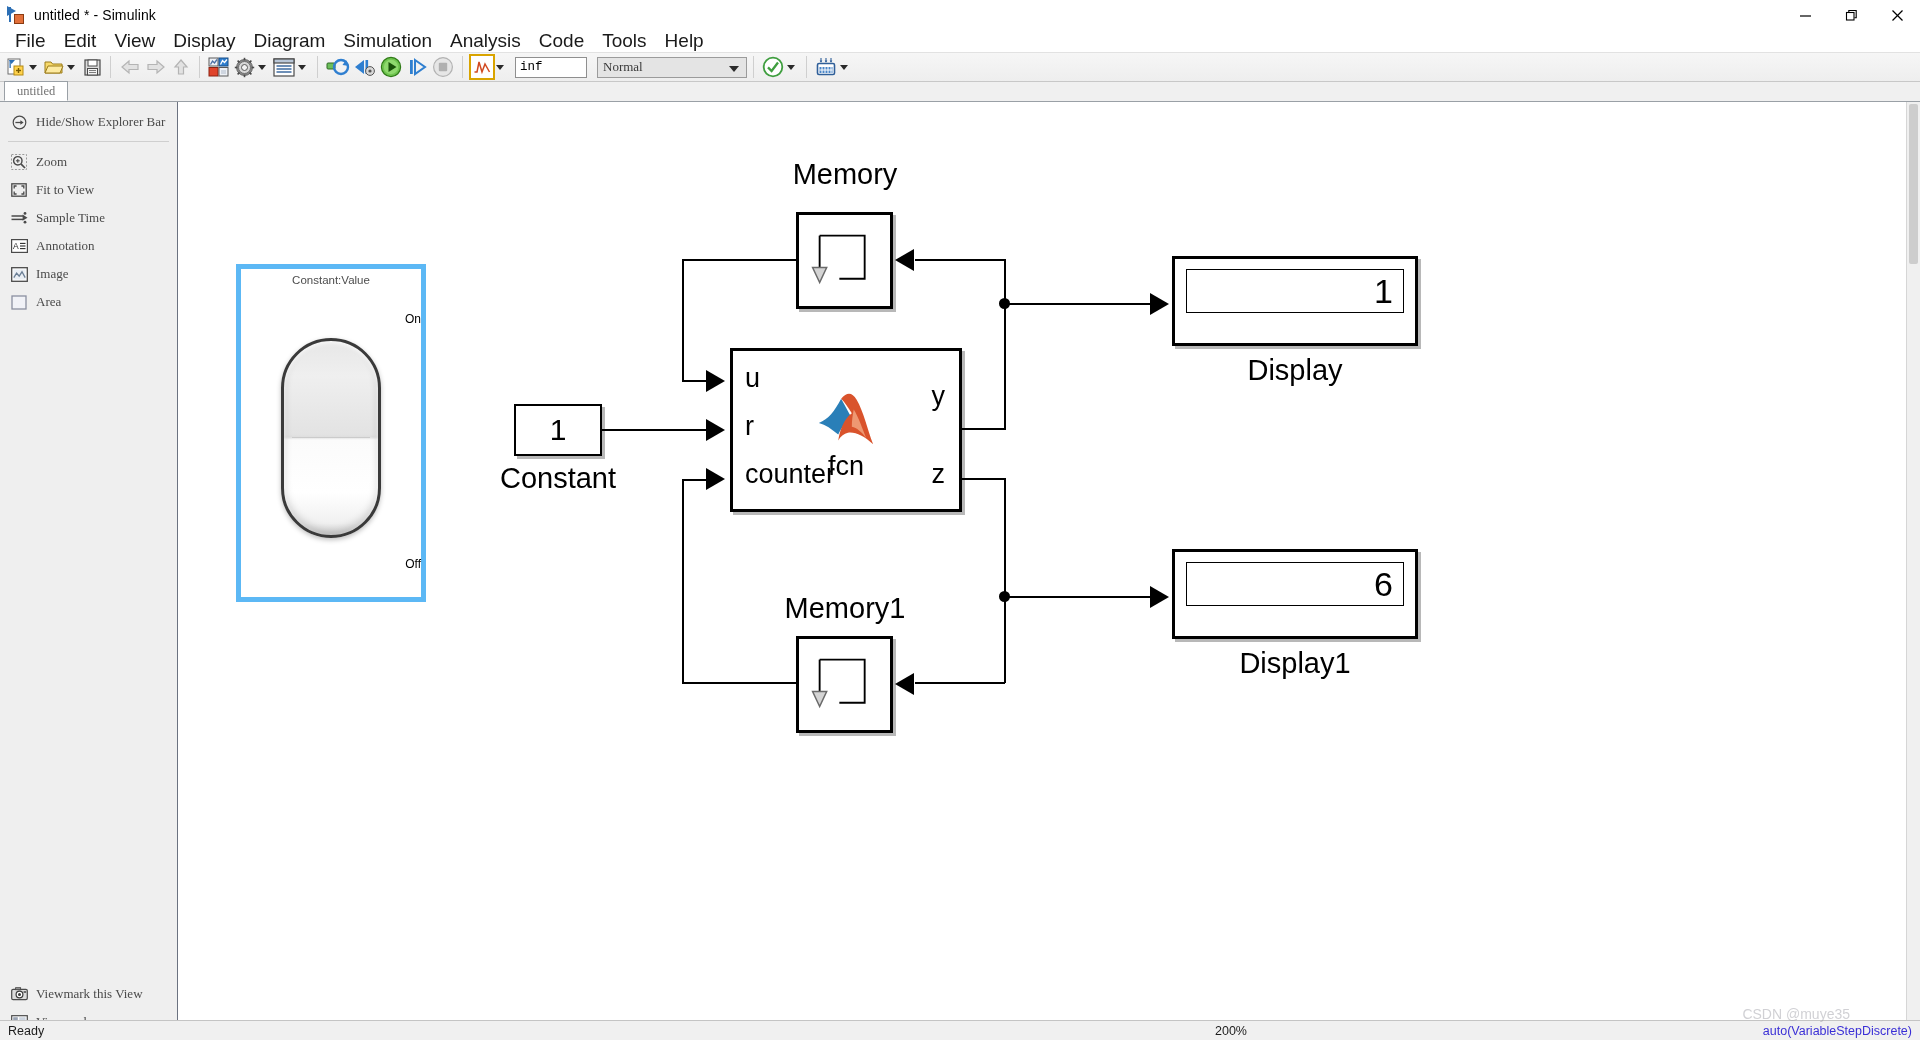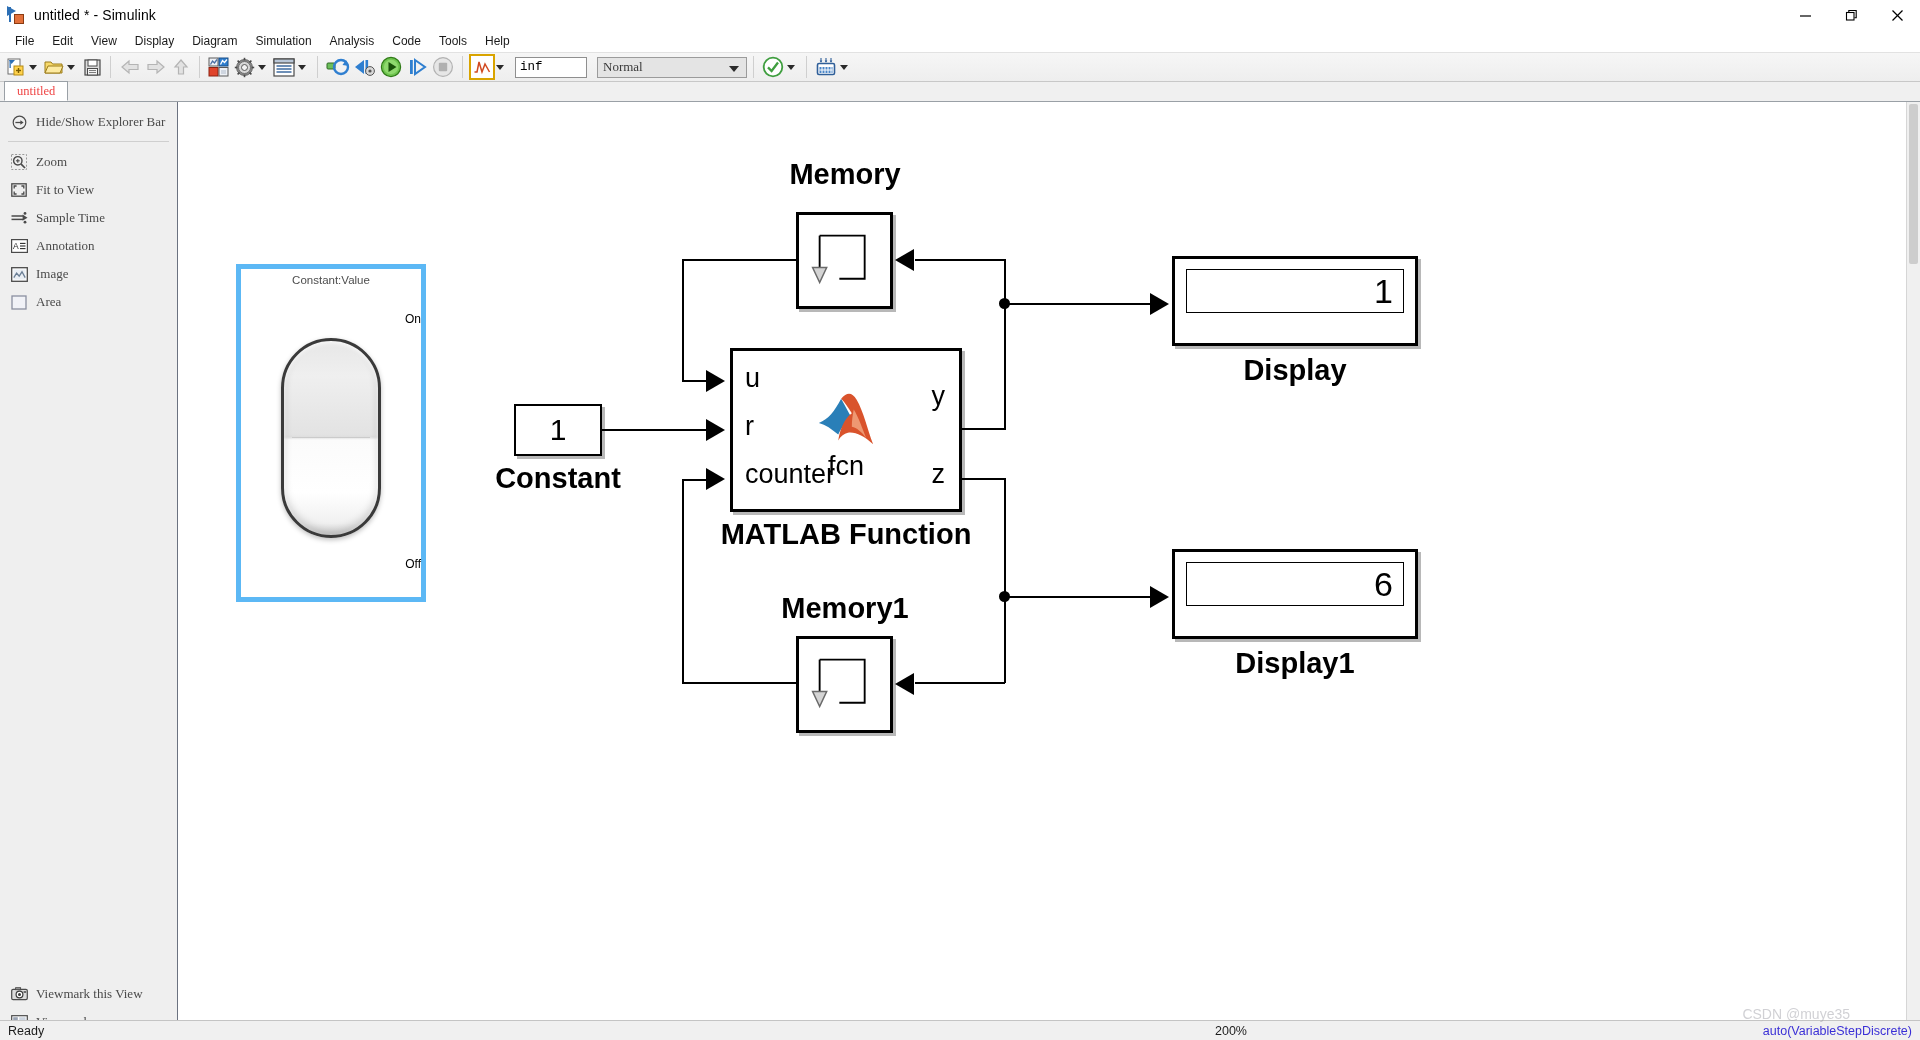--- a/index.html
+++ b/index.html
@@ -57,21 +57,21 @@
   .winbtn svg { display: block; }
 
   
   #menubar {
     height: 22px; width: 100%;
     background: #ffffff;
     display: flex; align-items: center;
     padding-left: 6px;
   }
   .menu-item {
-    font-size: 12px; color: #1a1a1a;
+    font-size: 19px; color: #1a1a1a;
     padding: 2px 9px;
     font-family: "Liberation Sans", sans-serif;
     white-space: nowrap;
   }
 
   
   #toolbar {
     height: 30px; width: 100%;
     background: linear-gradient(#f6f6f6, #eeeeee);
     border-top: 1px solid #e2e2e2;
@@ -137,21 +137,21 @@
     display: flex; align-items: flex-end;
     padding-left: 4px;
   }
   #tab-untitled {
     height: 20px;
     background: #ffffff;
     border: 1px solid #9aa0a6;
     border-bottom: 1px solid #ffffff;
     font-family: "Liberation Serif", serif;
     font-size: 12.5px;
-    color: #ef4444;
+    color: #737373;
     padding: 1px 12px 0 12px;
     display: flex; align-items: center;
   }
 
   
   #workspace {
     width: 100%;
     height: 968px;
     display: flex;
     background: #ffffff;
@@ -201,21 +201,20 @@
   }
 
   
   .blk-label {
     position: absolute;
     font-family: "Liberation Sans", sans-serif;
     font-size: 29px;
     color: #000;
     white-space: nowrap;
     text-align: center;
-    font-weight: bold;
   }
   .wire-h { position: absolute; height: 2px; background: #000; }
   .wire-v { position: absolute; width: 2px; background: #000; }
   .arrow-r {
     position: absolute;
     width: 0; height: 0;
     border-top: 11px solid transparent;
     border-bottom: 11px solid transparent;
     border-left: 19px solid #000;
   }
@@ -766,21 +765,20 @@
         <span class="port" style="right:14px; top:108px;">z</span>
 
         <svg id="mlfcn-logo" viewBox="0 0 64 64">
           <path d="M4,34 C14,30 20,22 27,9 C31,16 34,22 38,29 C33,32 28,37 24,46 C17,40 11,36 4,34 Z" fill="#2a7fb8"></path>
           <path d="M27,9 C33,2 38,2 43,10 C50,22 54,40 60,56 C50,47 42,43 34,44 C30,45 26,48 24,52
                    C26,40 30,30 38,24 C34,18 31,13 27,9 Z" fill="#d9532c"></path>
           <path d="M40,20 C45,28 49,40 53,50 C48,43 43,39 38,38 C38,31 39,25 40,20 Z" fill="#f0a07a" opacity=".9"></path>
         </svg>
         <span id="mlfcn-fcn">fcn</span>
       </div>
-      <div class="blk-label" style="left:436px; top:416px; width:464px;">MATLAB Function</div>
 
       <div class="arrow-r" style="left:528px; top:268px;"></div>
       <div class="arrow-r" style="left:528px; top:366px;"></div>
 
       <div class="sl-block" style="left:618px; top:110px; width:97px; height:97px;">
         <svg class="mem-glyph" viewBox="0 0 97 97">
           <polyline points="22,22 70,22 70,68 43,68" fill="none" stroke="#000" stroke-width="2"></polyline>
           <line x1="22" y1="22" x2="22" y2="56" stroke="#000" stroke-width="2"></line>
           <polygon points="22,72 14.5,56 29.5,56" fill="#d4d4d4" stroke="#6a6a6a" stroke-width="1.6"></polygon>
         </svg>

